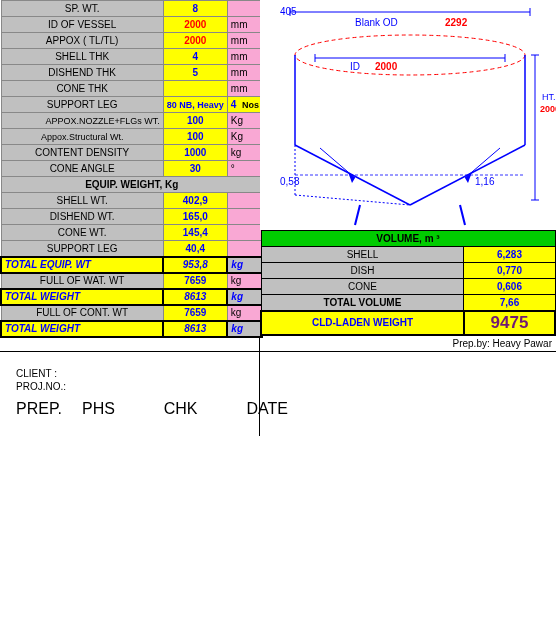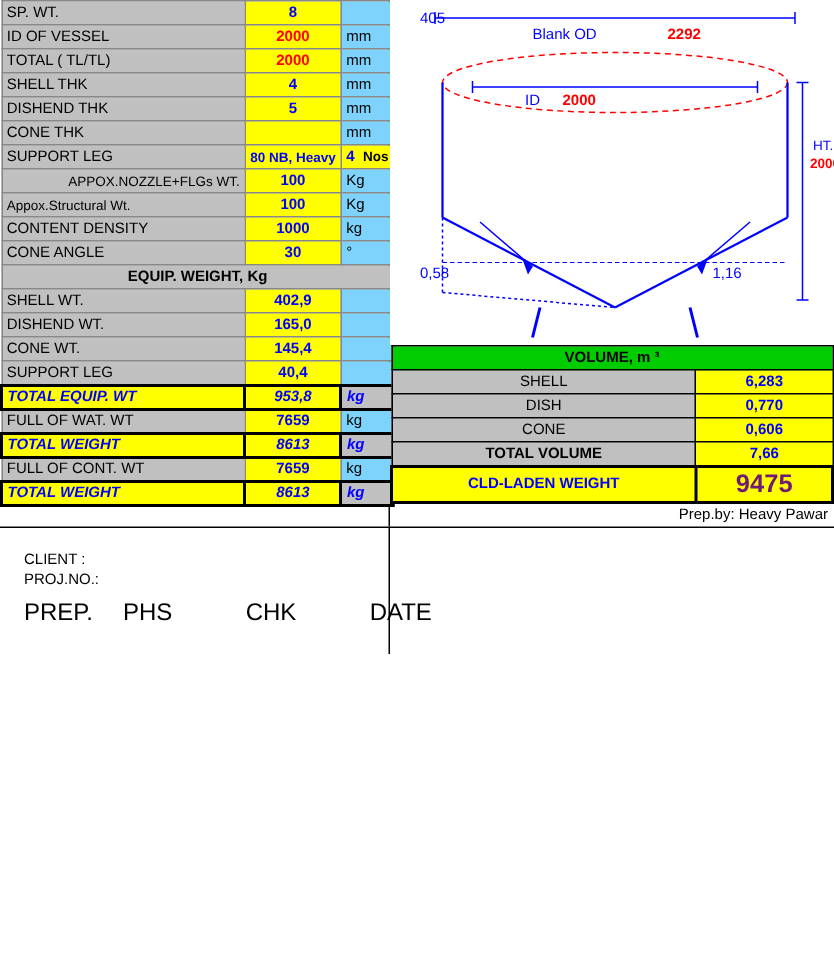--- a/index.html
+++ b/index.html
@@ -28,32 +28,32 @@
       border: 1px solid #888;
       padding: 1px 3px;
       height: 16px;
       white-space: nowrap;
       font-size: 10px;
     }
     .label-cell {
       background: #c0c0c0;
       color: #000;
       font-weight: normal;
-      text-align: left;
+      text-align: center;
       width: 130px;
     }
     .value-cell {
       background: #ffff00;
       color: #0000ff;
       text-align: center;
       font-weight: bold;
       width: 65px;
     }
     .unit-cell {
-      background: #7dd3fc;
+      background: #f9a8d4;
       color: #000;
       text-align: left;
       width: 40px;
     }
     .section-header {
       background: #c0c0c0;
       color: #000;
       font-weight: bold;
       text-align: center;
     }
@@ -151,21 +151,21 @@
         <td class="label-cell">SP. WT.</td>
         <td class="value-cell">8</td>
         <td class="unit-cell"></td>
       </tr>
       <tr>
         <td class="label-cell">ID OF VESSEL</td>
         <td class="value-cell" style="color:#ff0000;">2000</td>
         <td class="unit-cell">mm</td>
       </tr>
       <tr>
-        <td class="label-cell">TOTAL ( TL/TL)</td>
+        <td class="label-cell">APPOX ( TL/TL)</td>
         <td class="value-cell" style="color:#ff0000;">2000</td>
         <td class="unit-cell">mm</td>
       </tr>
       <tr>
         <td class="label-cell">SHELL THK</td>
         <td class="value-cell">4</td>
         <td class="unit-cell">mm</td>
       </tr>
       <tr>
         <td class="label-cell">DISHEND THK</td>

